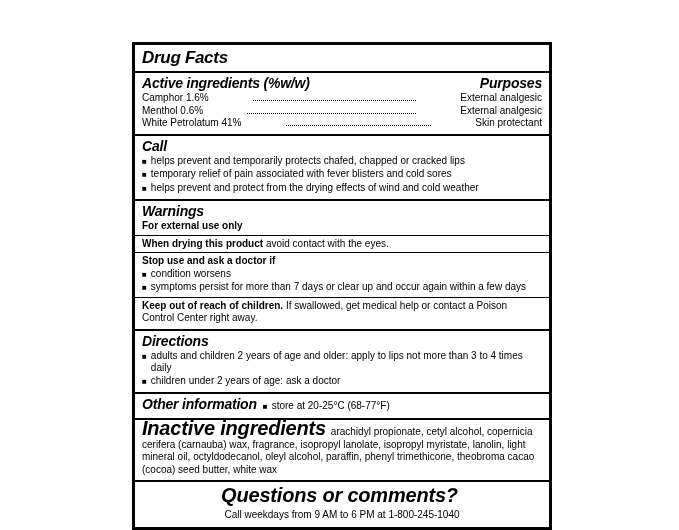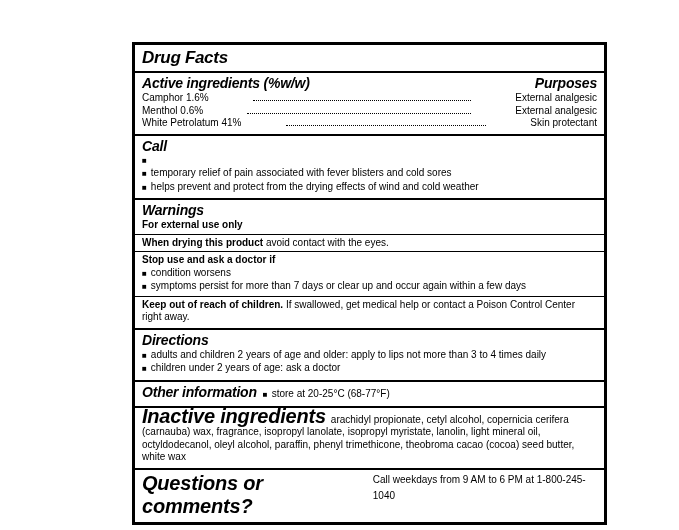--- a/index.html
+++ b/index.html
@@ -9,21 +9,21 @@
     width: 679px;
     height: 530px;
     background: #ffffff;
     font-family: "Liberation Sans", sans-serif;
     color: #000000;
   }
   .label {
     position: absolute;
     left: 132px;
     top: 42px;
-    width: 475px;
+    width: 420px;
     min-height: 455px;
     border: 3px solid #000000;
     background: #ffffff;
     overflow: hidden;
   }
   .section {
     padding: 2px 7px 4px 7px;
   }
   .section + .section {
     border-top: 2px solid #000000;
@@ -84,21 +84,21 @@
     margin: 2px -7px 2px -7px;
   }
   .warn-block { margin-top: 1px; }
   .other-row { display: flex; align-items: baseline; }
   .other-row .sq { font-size: 8px; margin: 0 4px 0 6px; }
   .other-row .body-text { line-height: 16px; }
   .inline-para {
     font-size: 10px;
     line-height: 12.5px;
   }
-  .questions-row { display: flex; align-items: flex-start; }
+  .questions-row { display: flex; align-items: center; flex-direction: column; }
   .questions-row .body-text { line-height: 16px; }
 </style>
 </head>
 <body>
 
 <div class="page">
   <div class="label">
 
     <div class="section title-section">
       <div class="h-title">Drug Facts</div>
@@ -123,20 +123,21 @@
         <span>White Petrolatum 41%</span>
         <span class="leader"></span>
         <span>Skin protectant</span>
       </div>
     </div>
 
     <div class="section">
       <div class="h-section">Call</div>
       <div class="bullet-row">
         <span class="sq">■</span>
+        <span>helps prevent and temporarily protects chafed, chapped or cracked lips</span>
       </div>
       <div class="bullet-row">
         <span class="sq">■</span>
         <span>temporary relief of pain associated with fever blisters and cold sores</span>
       </div>
       <div class="bullet-row">
         <span class="sq">■</span>
         <span>helps prevent and protect from the drying effects of wind and cold weather</span>
       </div>
     </div>

